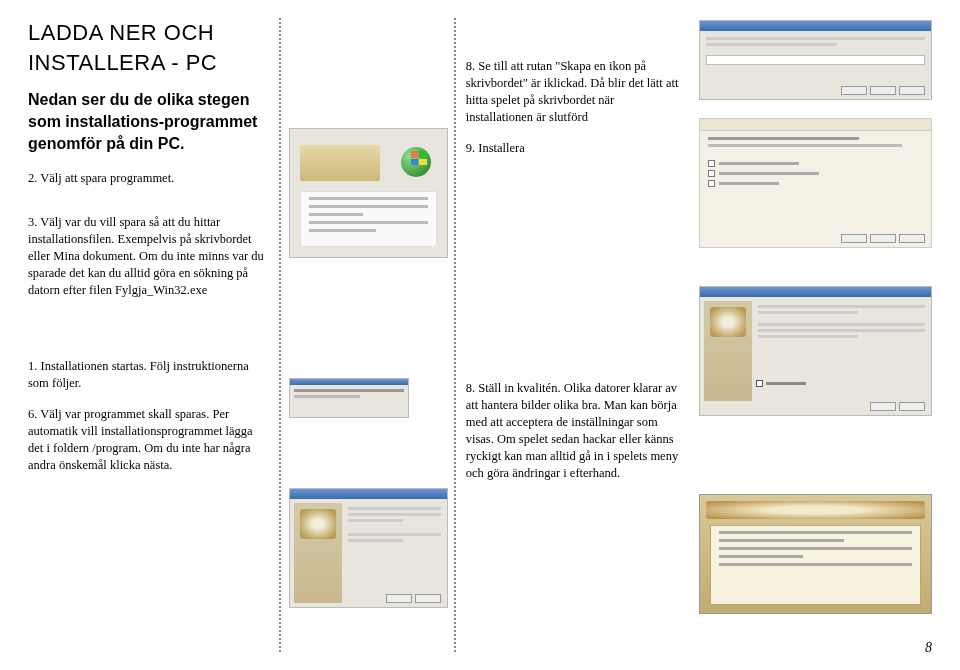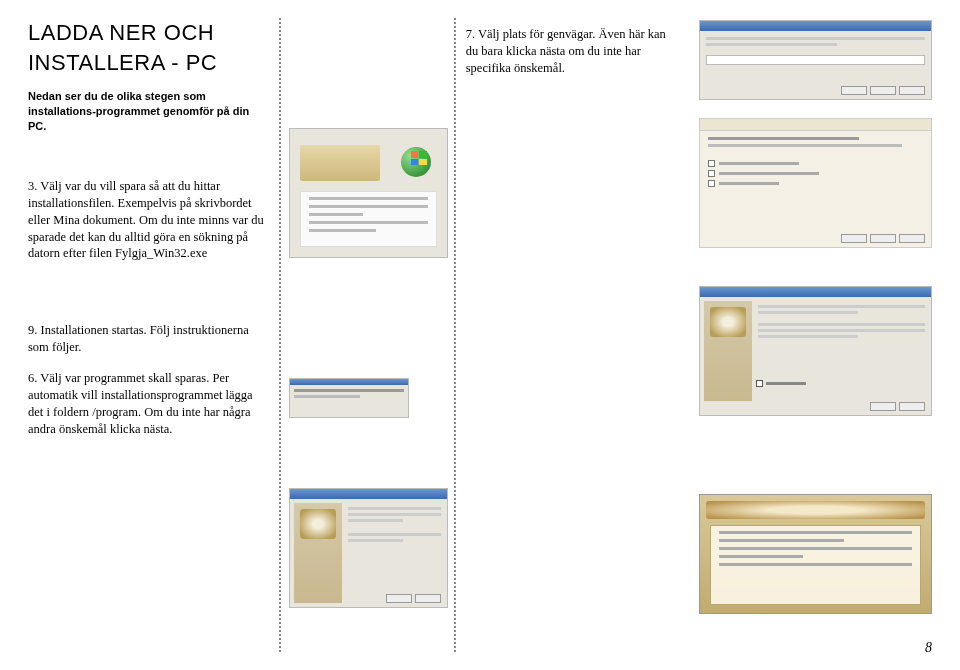--- a/index.html
+++ b/index.html
@@ -31,21 +31,21 @@
       font-family: 'Trebuchet MS', 'Arial Narrow', sans-serif;
       font-weight: 300;
       font-size: 22px;
       letter-spacing: 0.5px;
       margin-bottom: 12px;
       font-variant: small-caps;
     }
     .intro {
       font-family: Arial, sans-serif;
       font-weight: 600;
-      font-size: 11px;
+      font-size: 16px;
       margin-bottom: 16px;
     }
     .step {
       margin-bottom: 14px;
     }
     .vdots {
       position: absolute;
       top: 0;
       bottom: 0;
       width: 2px;
@@ -201,22 +201,23 @@
     .col3-gap3 { height: 120px; }
   </style>
 </head>
 <body>
 
 <div class="page">
 
   <div class="col col1">
     <h1>LADDA NER OCH INSTALLERA - PC</h1>
     <p class="intro">Nedan ser du de olika stegen som installations-programmet genomför på din PC.</p>
-    <p class="step" style="margin-top:44px;">3. Välj var du vill spara så att du hittar installationsfilen. Exempelvis på skrivbordet eller Mina dokument. Om du inte minns var du sparade det kan du alltid göra en sökning på datorn efter filen Fylgja_Win32.exe</p>
-    <p class="step" style="margin-top:60px;">9. Installationen startas. Följ instruktionerna som följer.</p>
+    <p class="step">2. Välj att spara programmet.</p>
+    <p class="step" style="margin-top:27px;">3. Välj var du vill spara så att du hittar installationsfilen. Exempelvis på skrivbordet eller Mina dokument. Om du inte minns var du sparade det kan du alltid göra en sökning på datorn efter filen Fylgja_Win32.exe</p>
+    <p class="step" style="margin-top:60px;">1. Installationen startas. Följ instruktionerna som följer.</p>
     <p class="step" style="margin-top:12px;">6. Välj var programmet skall sparas. Per automatik vill installationsprogrammet lägga det i foldern /program. Om du inte har några andra önskemål klicka nästa.</p>
   </div>
 
   <div class="col col2">
     <div class="vdots left"></div>
 
     <div class="thumb installer" style="margin-top:110px;">
       <div class="logo"></div>
       <div class="orb"></div>
       <div class="flag">
@@ -257,24 +258,26 @@
       </div>
       <div class="btns">
           <div class="btn"></div>
           <div class="btn"></div>
         </div>
     </div>
   </div>
 
   <div class="col col3">
     <div class="vdots left"></div>
-    <p class="step" style="margin-top:8px;">7. Välj plats för genvägar. Även här kan du bara klicka nästa om du inte har specifika önskemål.</p>
     <div class="col3-gap1"></div>
+    <p class="step">8. Se till att rutan "Skapa en ikon på skrivbordet" är iklickad. Då blir det lätt att hitta spelet på skrivbordet när installationen är slutförd</p>
+    <p class="step" style="margin-top:10px;">9. Installera</p>
     <div class="col3-gap2"></div>
     <div class="col3-gap3"></div>
+    <p class="step">8. Ställ in kvalitén. Olika datorer klarar av att hantera bilder olika bra. Man kan börja med att acceptera de inställningar som visas. Om spelet sedan hackar eller känns ryckigt kan man alltid gå in i spelets meny och göra ändringar i efterhand.</p>
   </div>
 
   <div class="col col4">
 
     <div class="thumb wizard" style="height:80px;margin-top:2px;">
       <div class="titlebar"></div>
       <div style="padding:6px;">
         <div class="line"></div>
           <div class="line short"></div>
         <div style="height:6px;"></div>

